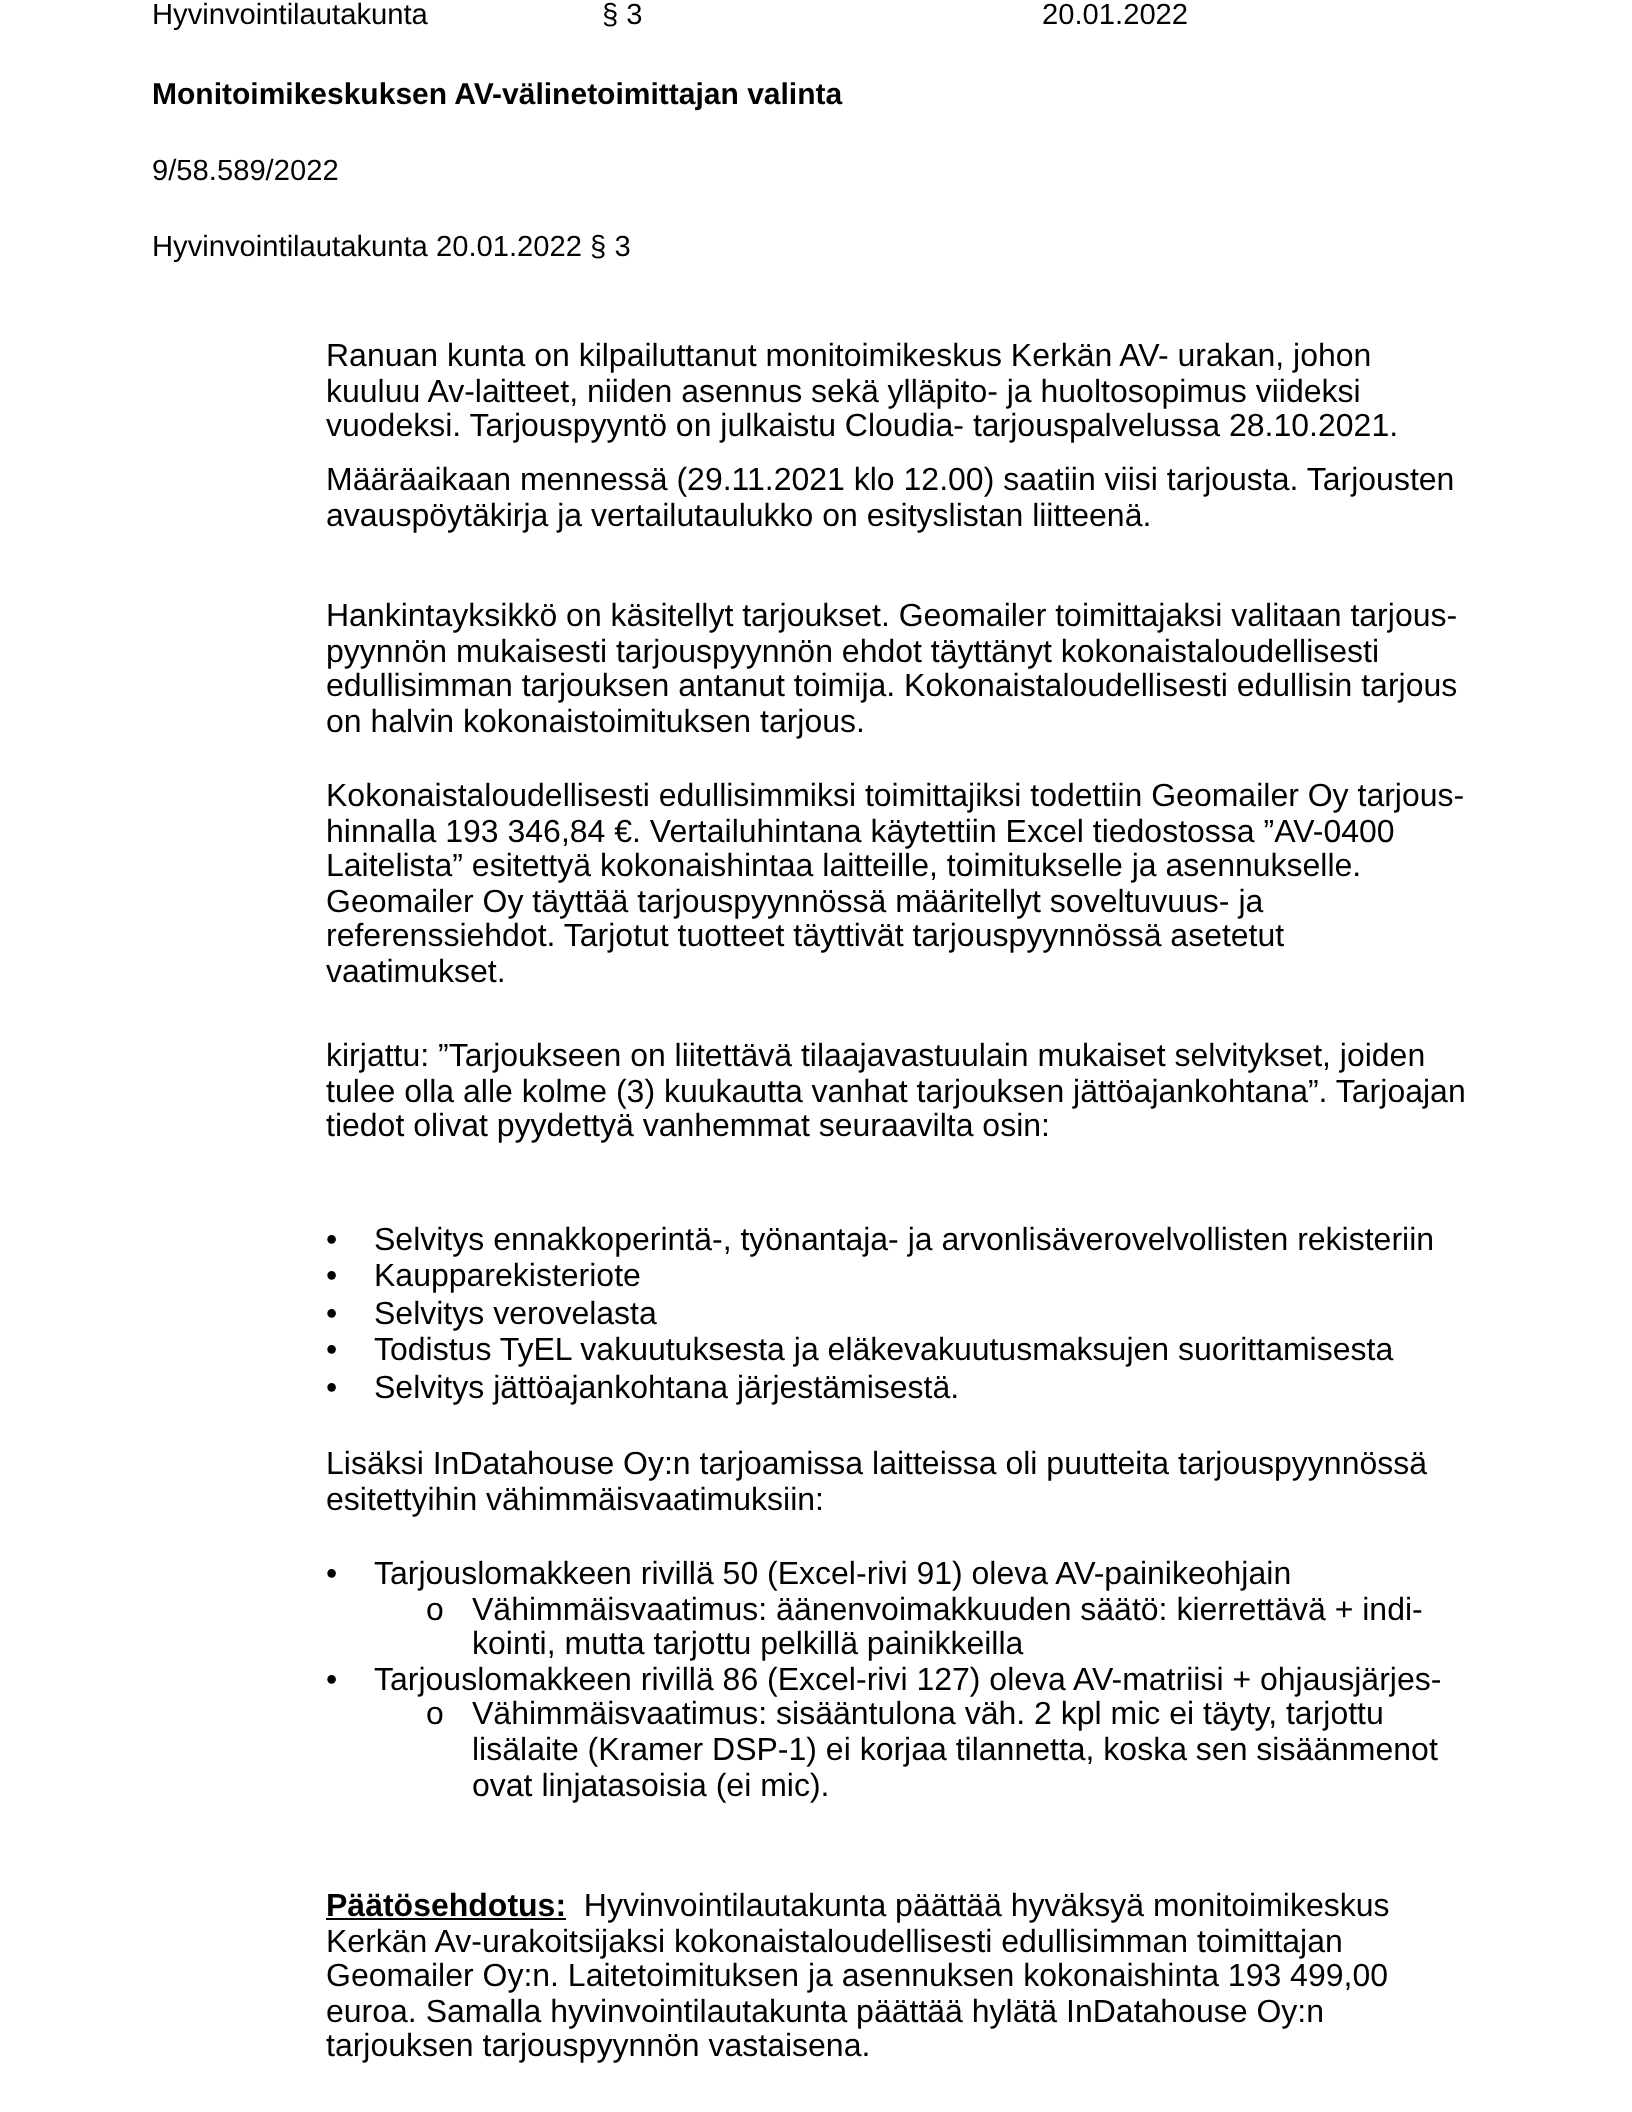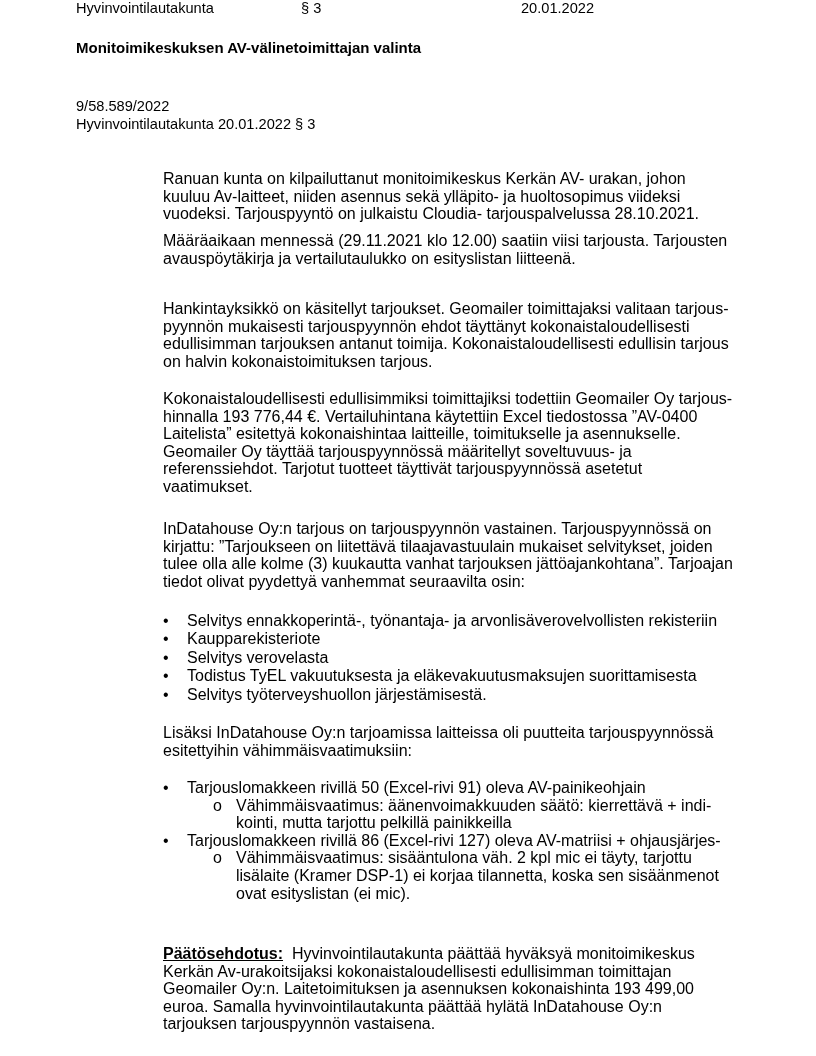--- a/index.html
+++ b/index.html
@@ -21,21 +21,21 @@
   .u-bold { font-weight: bold; text-decoration: underline; }
 </style>
 </head>
 <body>
 
 <div class="abs hdr" style="left:76px;">Hyvinvointilautakunta</div>
 <div class="abs hdr" style="left:301px;">§ 3</div>
 <div class="abs hdr" style="left:521px;">20.01.2022</div>
 
 <div class="abs title">Monitoimikeskuksen AV-välinetoimittajan valinta</div>
-<div class="abs meta" style="top:77px;margin-top:20px;">9/58.589/2022</div>
+<div class="abs meta" style="top:77px;">9/58.589/2022</div>
 <div class="abs meta" style="top:115px;">Hyvinvointilautakunta 20.01.2022 § 3</div>
 
 <div class="body" style="top:170px;">
   <span class="line">Ranuan kunta on kilpailuttanut monitoimikeskus Kerkän AV- urakan, johon</span>
   <span class="line">kuuluu Av-laitteet, niiden asennus sekä ylläpito- ja huoltosopimus viideksi</span>
   <span class="line">vuodeksi. Tarjouspyyntö on julkaistu Cloudia- tarjouspalvelussa 28.10.2021.</span>
 </div>
 
 <div class="body" style="top:232px;">
   <span class="line">Määräaikaan mennessä (29.11.2021 klo 12.00) saatiin viisi tarjousta. Tarjousten</span>
@@ -44,29 +44,28 @@
 
 <div class="body" style="top:300px;">
   <span class="line">Hankintayksikkö on käsitellyt tarjoukset. Geomailer toimittajaksi valitaan tarjous-</span>
   <span class="line">pyynnön mukaisesti tarjouspyynnön ehdot täyttänyt kokonaistaloudellisesti</span>
   <span class="line">edullisimman tarjouksen antanut toimija. Kokonaistaloudellisesti edullisin tarjous</span>
   <span class="line">on halvin kokonaistoimituksen tarjous.</span>
 </div>
 
 <div class="body" style="top:390px;">
   <span class="line">Kokonaistaloudellisesti edullisimmiksi toimittajiksi todettiin Geomailer Oy tarjous-</span>
-  <span class="line">hinnalla 193 776,44 €. Vertailuhintana käytettiin Excel tiedostossa ”AV-0400</span>
+  <span class="line">hinnalla 193 346,84 €. Vertailuhintana käytettiin Excel tiedostossa ”AV-0400</span>
   <span class="line">Laitelista” esitettyä kokonaishintaa laitteille, toimitukselle ja asennukselle.</span>
   <span class="line">Geomailer Oy täyttää tarjouspyynnössä määritellyt soveltuvuus- ja</span>
   <span class="line">referenssiehdot.  Tarjotut tuotteet täyttivät tarjouspyynnössä asetetut</span>
   <span class="line">vaatimukset.</span>
 </div>
 
 <div class="body" style="top:520px;">
-  <span class="line">InDatahouse Oy:n tarjous on tarjouspyynnön vastainen. Tarjouspyynnössä on</span>
   <span class="line">kirjattu: ”Tarjoukseen on liitettävä tilaajavastuulain mukaiset selvitykset, joiden</span>
   <span class="line">tulee olla alle kolme (3) kuukautta vanhat tarjouksen jättöajankohtana”. Tarjoajan</span>
   <span class="line">tiedot olivat pyydettyä vanhemmat seuraavilta osin:</span>
 </div>
 
 <div class="body" style="top:612px;">
   <div class="bullet-row" style="height:18.4px;">
     <span class="bullet-dot">•</span>
     <span class="bullet-text">Selvitys ennakkoperintä-, työnantaja- ja arvonlisäverovelvollisten rekisteriin</span>
   </div>
@@ -77,21 +76,21 @@
   <div class="bullet-row" style="height:18.4px;">
     <span class="bullet-dot">•</span>
     <span class="bullet-text">Selvitys verovelasta</span>
   </div>
   <div class="bullet-row" style="height:18.4px;">
     <span class="bullet-dot">•</span>
     <span class="bullet-text">Todistus TyEL vakuutuksesta ja eläkevakuutusmaksujen suorittamisesta</span>
   </div>
   <div class="bullet-row" style="height:18.4px;">
     <span class="bullet-dot">•</span>
-    <span class="bullet-text">Selvitys työterveyshuollon järjestämisestä.</span>
+    <span class="bullet-text">Selvitys jättöajankohtana järjestämisestä.</span>
   </div>
 </div>
 
 <div class="body" style="top:724px;">
   <span class="line">Lisäksi InDatahouse Oy:n tarjoamissa laitteissa oli puutteita tarjouspyynnössä</span>
   <span class="line">esitettyihin vähimmäisvaatimuksiin:</span>
 </div>
 
 <div class="body" style="top:779px;">
   <div class="bullet-row" style="height:17.6px;">
@@ -110,21 +109,21 @@
     <span class="bullet-text">Tarjouslomakkeen rivillä 86 (Excel-rivi 127) oleva AV-matriisi + ohjausjärjes-</span>
   </div>
   <div class="bullet-row" style="height:17.6px;">
     <span class="sub-o">o</span>
     <span class="sub-text">Vähimmäisvaatimus: sisääntulona väh. 2 kpl mic ei täyty, tarjottu</span>
   </div>
   <div class="bullet-row" style="height:17.6px;text-align:center;">
     <span class="sub-text">lisälaite (Kramer DSP-1) ei korjaa tilannetta, koska sen sisäänmenot</span>
   </div>
   <div class="bullet-row" style="height:17.6px;">
-    <span class="sub-text">ovat esityslistan (ei mic).</span>
+    <span class="sub-text">ovat linjatasoisia (ei mic).</span>
   </div>
 </div>
 
 <div class="body" style="top:945px;">
   <span class="line"><span class="u-bold">Päätösehdotus:</span><span style="white-space:pre;">  Hyvinvointilautakunta päättää hyväksyä monitoimikeskus</span></span>
   <span class="line">Kerkän Av-urakoitsijaksi kokonaistaloudellisesti edullisimman toimittajan</span>
   <span class="line">Geomailer Oy:n. Laitetoimituksen ja asennuksen kokonaishinta 193 499,00</span>
   <span class="line">euroa.  Samalla hyvinvointilautakunta päättää hylätä InDatahouse Oy:n</span>
   <span class="line">tarjouksen tarjouspyynnön vastaisena.</span>
 </div>

